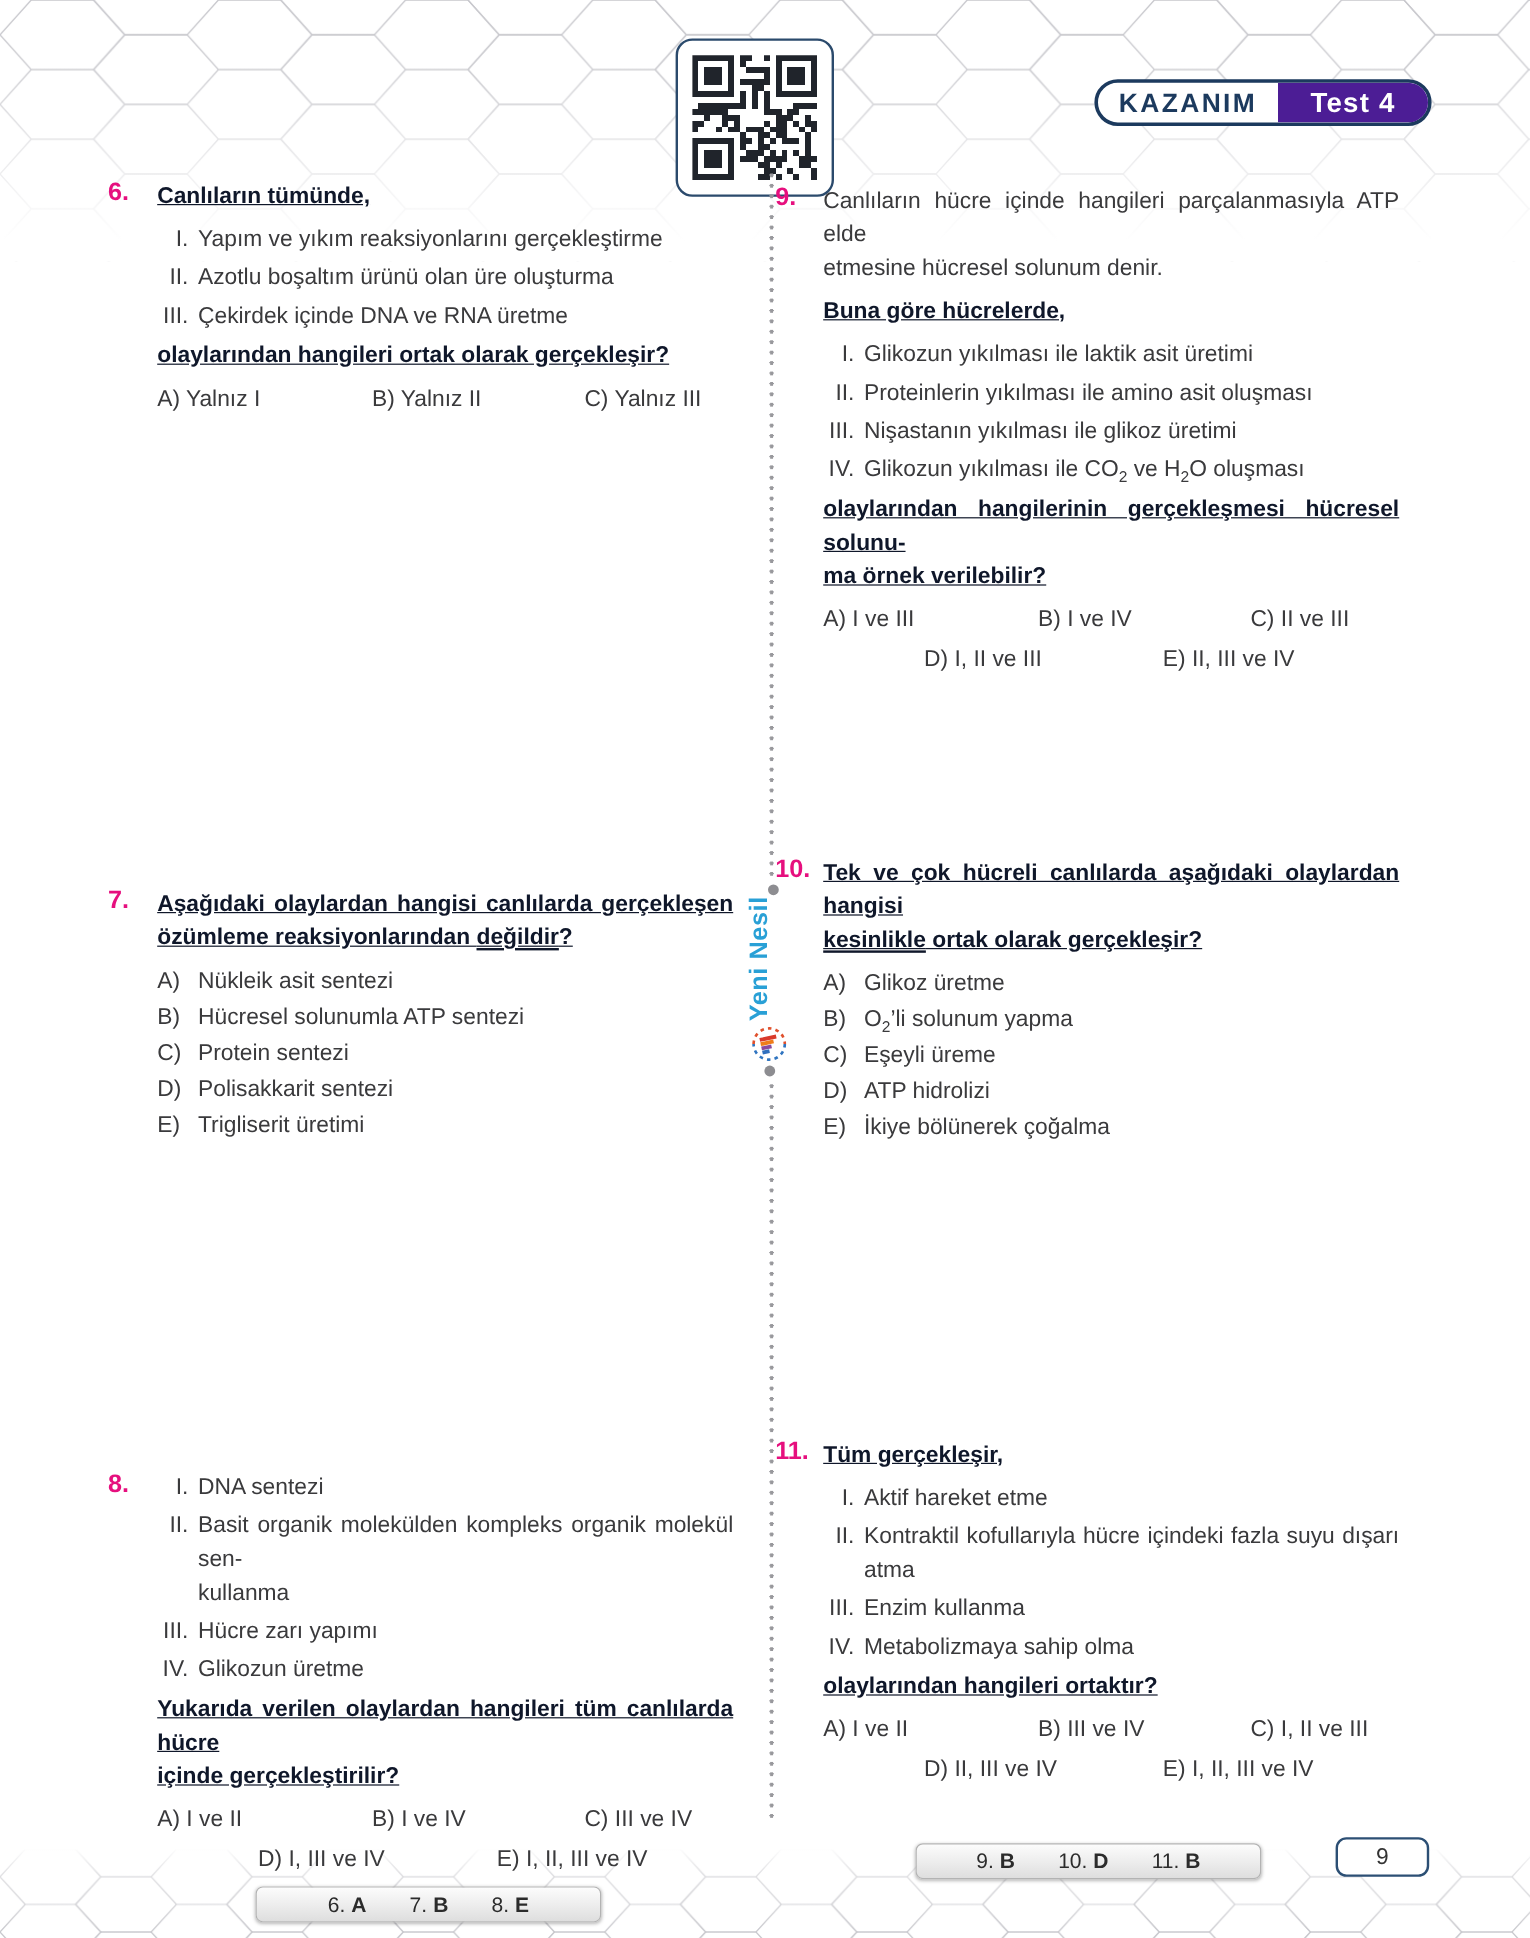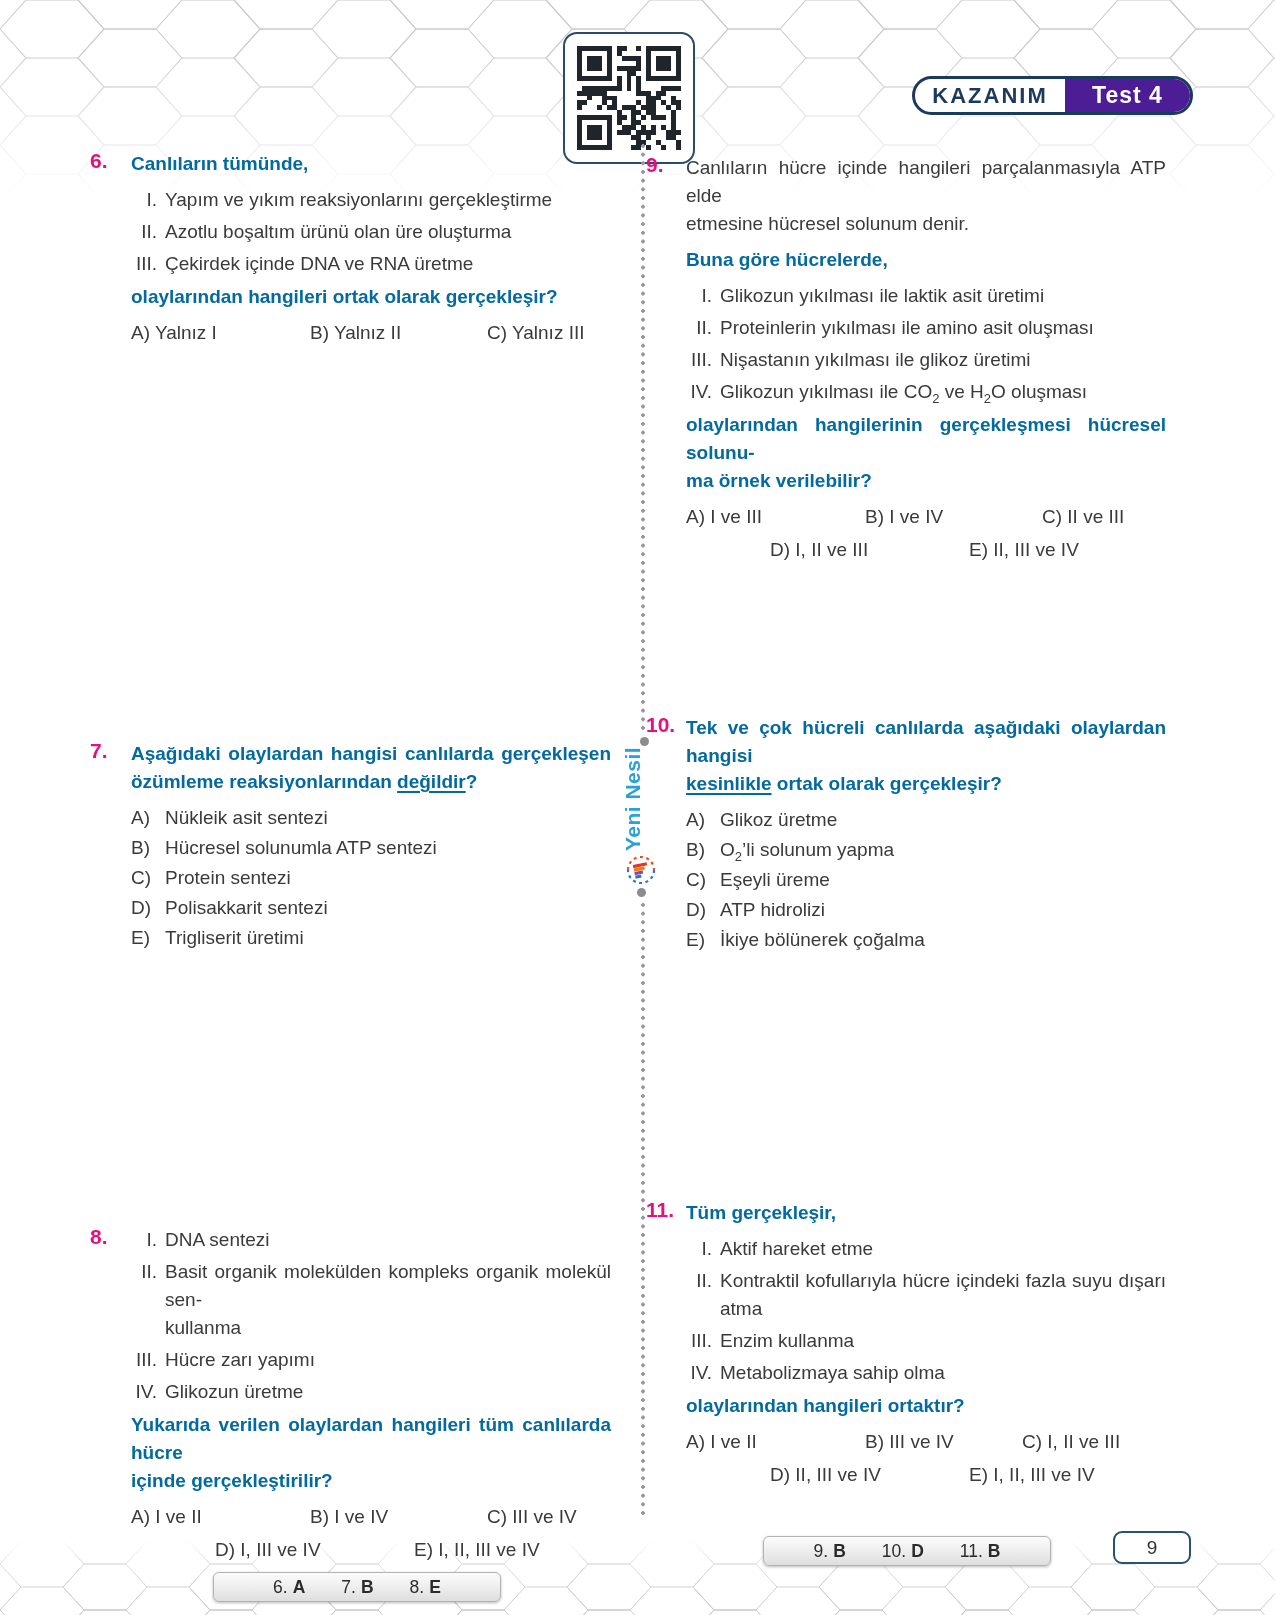--- a/index.html
+++ b/index.html
@@ -9,21 +9,21 @@
   
   .hex-layer{position:absolute;left:0;z-index:0;}
   .fade{position:absolute;left:0;width:100%;z-index:1;pointer-events:none;}
   #fade-top{top:0;height:218px;background:linear-gradient(180deg,rgba(255,255,255,0) 0%,rgba(255,255,255,.12) 28%,rgba(255,255,255,.6) 58%,#fff 92%);}
   #fade-bottom{bottom:0;height:76px;background:linear-gradient(0deg,rgba(255,255,255,0) 0%,rgba(255,255,255,.45) 70%,#fff 100%);}
 
   
   .qr-box{position:absolute;left:563px;top:32px;width:132px;height:132px;background:#fff;border:2.5px solid #2b4a6c;border-radius:14px;z-index:2;display:flex;align-items:center;justify-content:center;box-sizing:border-box;}
 
   
-  .header-pill{position:absolute;left:912px;top:76px;width:281px;height:39px;z-index:2;background:#fff;border:3px solid #1c3a5e;border-radius:22px;display:flex;overflow:hidden;box-sizing:border-box;}
+  .header-pill{position:absolute;left:912px;top:66px;width:281px;height:39px;z-index:2;background:#fff;border:3px solid #1c3a5e;border-radius:22px;display:flex;overflow:hidden;box-sizing:border-box;}
   .header-left{flex:0 0 150px;display:flex;align-items:center;justify-content:center;color:#1c3a5e;font-weight:bold;font-size:22px;letter-spacing:2px;}
   .header-right{flex:1;background:#4c1d95;display:flex;align-items:center;justify-content:center;color:#fff;font-weight:bold;font-size:23px;letter-spacing:1px;}
 
   
   .divider-dots{position:absolute;left:641px;width:4px;z-index:2;background-image:radial-gradient(circle 1.7px at 2px 3px,#98989c 98%,rgba(255,255,255,0) 100%);background-size:4px 8.7px;background-repeat:repeat-y;}
   #dots-a{top:143px;height:591px;}
   #dots-b{top:902px;height:615px;}
   .big-dot{position:absolute;width:9px;height:9px;border-radius:50%;background:#8d8d91;z-index:2;}
   #big-dot-a{left:640px;top:737px;}
   #big-dot-b{left:637px;top:888px;}
@@ -32,21 +32,21 @@
   .logo-text{position:absolute;left:633px;top:799px;transform:translate(-50%,-50%) rotate(-90deg);white-space:nowrap;font-size:21px;font-weight:bold;color:#29a0d6;z-index:2;letter-spacing:.5px;}
   .logo-icon{position:absolute;left:626px;top:855px;z-index:2;}
 
   
   .question{position:absolute;z-index:2;width:480px;font-size:19px;color:#3a3a3c;}
   .q-left{left:131px;} .q-right{left:686px;}
   .qnum{position:absolute;top:-1px;font-weight:bold;font-size:21px;color:#e60f7e;}
   .q-left .qnum{left:-41px;} .q-right .qnum{left:-40px;}
   .line{line-height:28px;}
   .jl{text-align:justify;text-align-last:justify;}
-  .bold-text{font-weight:bold;color:#0369a1;}
+  .bold-text{font-weight:bold;color:#0f172a;text-decoration:underline;}
   .part-para{margin-bottom:8px;}
   .part-intro{margin-bottom:8px;}
   .part-items{margin-bottom:5px;}
   .part-stem{margin-bottom:8px;}
   .item{display:flex;margin-bottom:4px;}
   .roman{flex:0 0 26px;text-align:right;margin-right:8px;line-height:28px;}
   .itext{flex:1;min-width:0;}
   .opt-row{position:relative;height:33px;}
   .opt{position:absolute;top:0;line-height:28px;white-space:nowrap;}
   .options-list{margin-top:6px;}
@@ -571,21 +571,21 @@
             </div>
           </div>
         </div>
         <div class="part-stem bold-text">
           <div class="line">olaylarından hangileri ortaktır?</div>
         </div>
         <div class="part-options">
           <div class="opt-row">
             <span class="opt" style="left: 0px;">A) I ve II</span>
             <span class="opt" style="left: 179px;">B) III ve IV</span>
-            <span class="opt" style="left: 336px;">C) I, II ve III</span>
+            <span class="opt" style="left: 356px;">C) I, II ve III</span>
           </div>
           <div class="opt-row">
             <span class="opt" style="left: 84px;">D) II, III ve IV</span>
             <span class="opt" style="left: 283px;">E) I, II, III ve IV</span>
           </div>
         </div>
       </div>
     </div>
 
   <div class="ans-box" id="ans-left">

